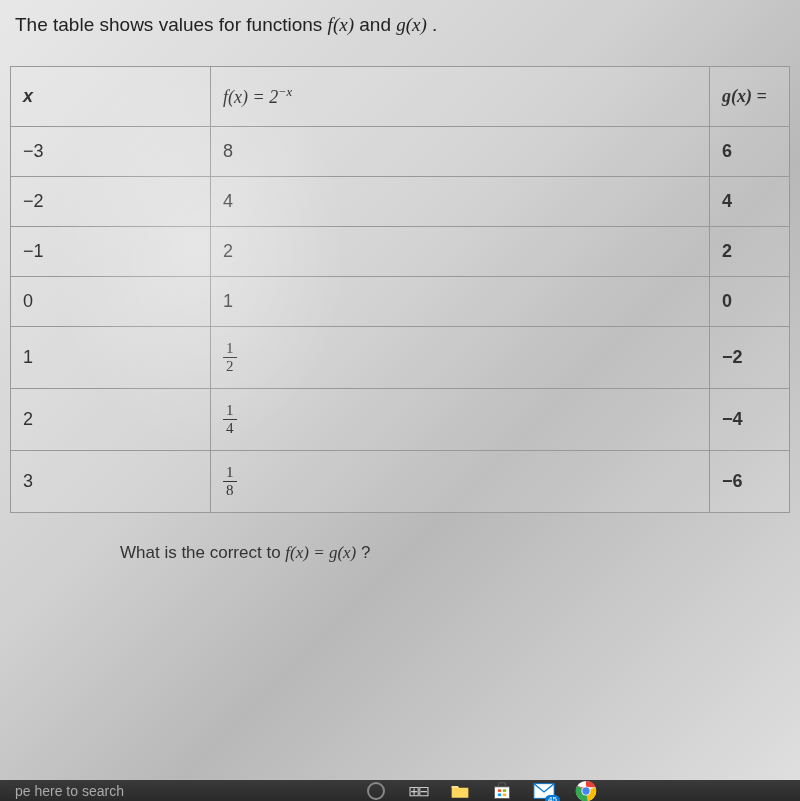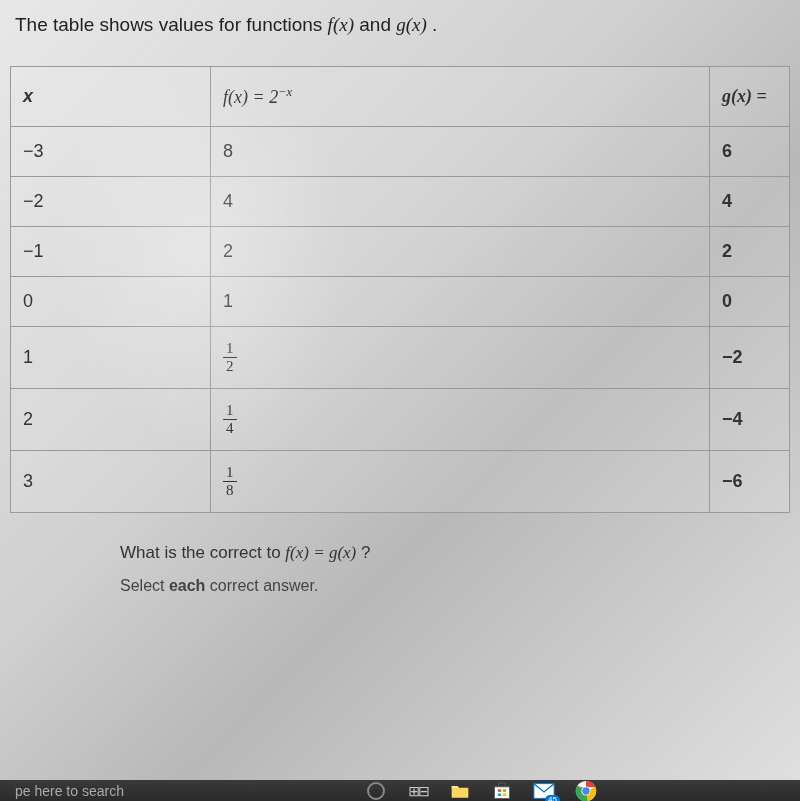--- a/index.html
+++ b/index.html
@@ -238,23 +238,20 @@
         </td>
         <td>−6</td>
       </tr>
     </tbody>
   </table>
 
   <div class="question-area">
     <div class="question-text">
       <span>What is the correct to </span><span class="math-fn">f(x) = g(x)</span><span> ?</span>
     </div>
-    <div class="instruction-text">
-      <span>Select </span><b>each</b><span> correct answer.</span>
-    </div>
   </div>
 
   <div class="taskbar">
     <div class="search-box">pe here to search</div>
     <div class="taskbar-icons">
       <div class="tb-icon">
           <div class="cortana-icon"></div>
         </div>
       <div class="tb-icon taskview-icon">⊞⊟</div>
       <div class="tb-icon folder-icon">

